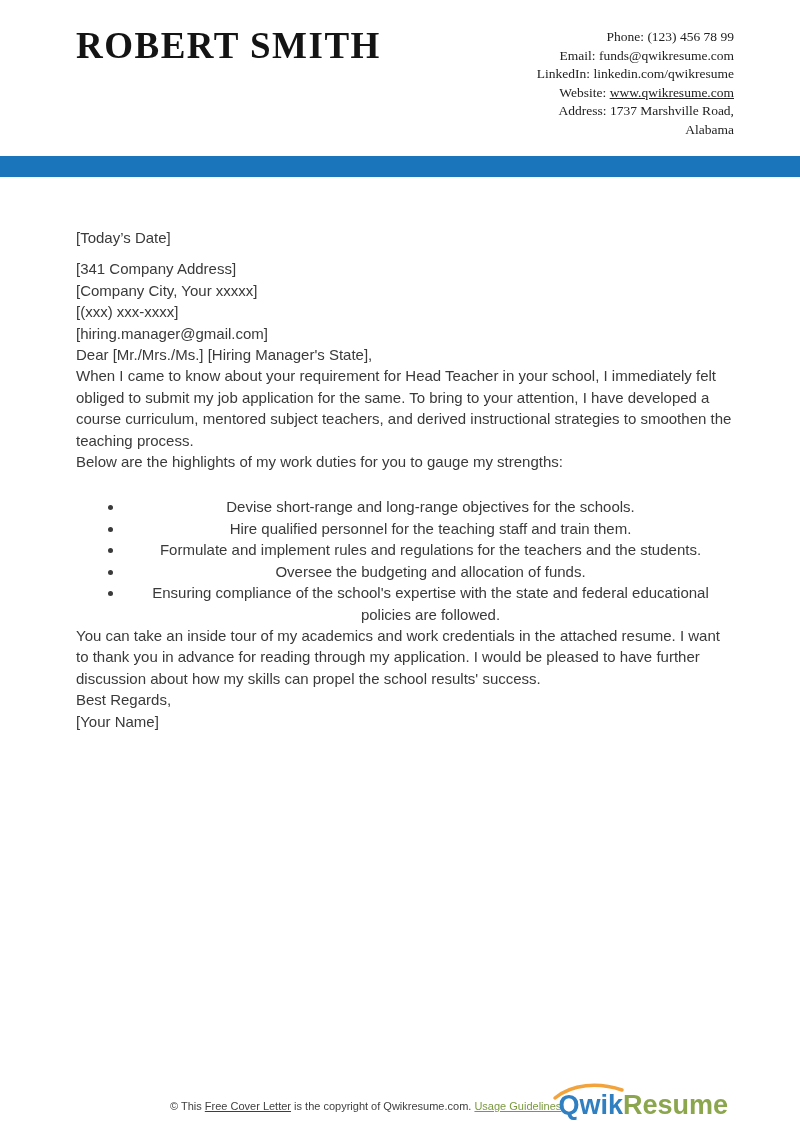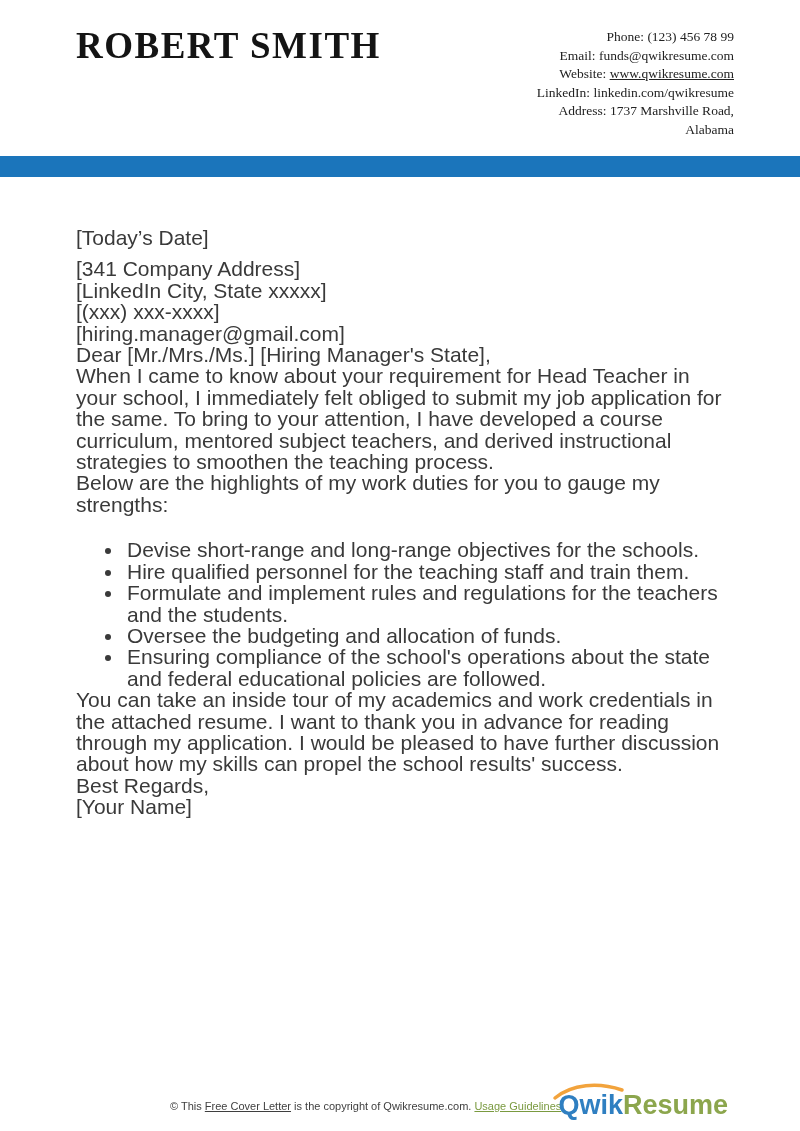--- a/index.html
+++ b/index.html
@@ -52,32 +52,33 @@
     cursor: pointer;
   }
   .accent-bar {
     height: 21px;
     background: #1b75bb;
     width: 100%;
   }
   
   .content {
     padding: 50px 66px 0 76px;
-    font-size: 21px;
+    font-size: 15px;
     line-height: 21.4px;
     color: #3a3a3a;
   }
   .content p { margin: 0; }
   .recipient { margin-top: 10px; }
   .salutation { margin-top: 42px; }
   .p-intro { margin-top: 12px; }
   .p-lead { margin-top: 24px; }
   .bullets {
     margin: 24px 0 0 0;
     padding-left: 48px;
+    text-align: center;
   }
   .bullets li {
     padding-left: 3px;
     line-height: 21.4px;
   }
   .p-exp { margin-top: 20px; }
   .p-close { margin-top: 20px; }
   .closing { margin-top: 20px; }
   .signature { margin-top: 0; }
   
@@ -117,51 +118,51 @@
 
 <div class="page">
 
   <header class="header">
     <div class="identity">
       <h1 class="name">ROBERT SMITH</h1>
     </div>
     <div class="contact">
       <div>Phone: (123) 456 78 99</div>
       <div>Email: funds@qwikresume.com</div>
+      <div>LinkedIn: linkedin.com/qwikresume</div>
       <div><span>Website:</span> <a class="link">www.qwikresume.com</a></div>
-      <div>LinkedIn: linkedin.com/qwikresume</div>
       <div>Address: 1737 Marshville Road,</div>
       <div>Alabama</div>
     </div>
   </header>
 
   <div class="accent-bar"></div>
 
   <main class="content">
     <p class="date">[Today’s Date]</p>
 
     <div class="recipient">
       <div>[341 Company Address]</div>
-      <div>[LinkedIn City, State xxxxx]</div>
+      <div>[Company City, Your xxxxx]</div>
       <div>[(xxx) xxx-xxxx]</div>
       <div>[hiring.manager@gmail.com]</div>
     </div>
 
     <p class="salutation">Dear [Mr./Mrs./Ms.] [Hiring Manager's State],</p>
 
     <p class="p-intro">When I came to know about your requirement for Head Teacher in your school, I immediately felt obliged to submit my job application for the same. To bring to your attention, I have developed a course curriculum, mentored subject teachers, and derived instructional strategies to smoothen the teaching process.</p>
 
     <p class="p-lead">Below are the highlights of my work duties for you to gauge my strengths:</p>
 
     <ul class="bullets">
       <li>Devise short-range and long-range objectives for the schools.</li>
       <li>Hire qualified personnel for the teaching staff and train them.</li>
       <li>Formulate and implement rules and regulations for the teachers and the students.</li>
       <li>Oversee the budgeting and allocation of funds.</li>
-      <li>Ensuring compliance of the school's operations about the state and federal educational policies are followed.</li>
+      <li>Ensuring compliance of the school's expertise with the state and federal educational policies are followed.</li>
     </ul>
 
 
     <p class="p-close">You can take an inside tour of my academics and work credentials in the attached resume. I want to thank you in advance for reading through my application. I would be pleased to have further discussion about how my skills can propel the school results' success.</p>
 
     <p class="closing">Best Regards,</p>
     <p class="signature">[Your Name]</p>
   </main>
 
   <div class="copyright">

